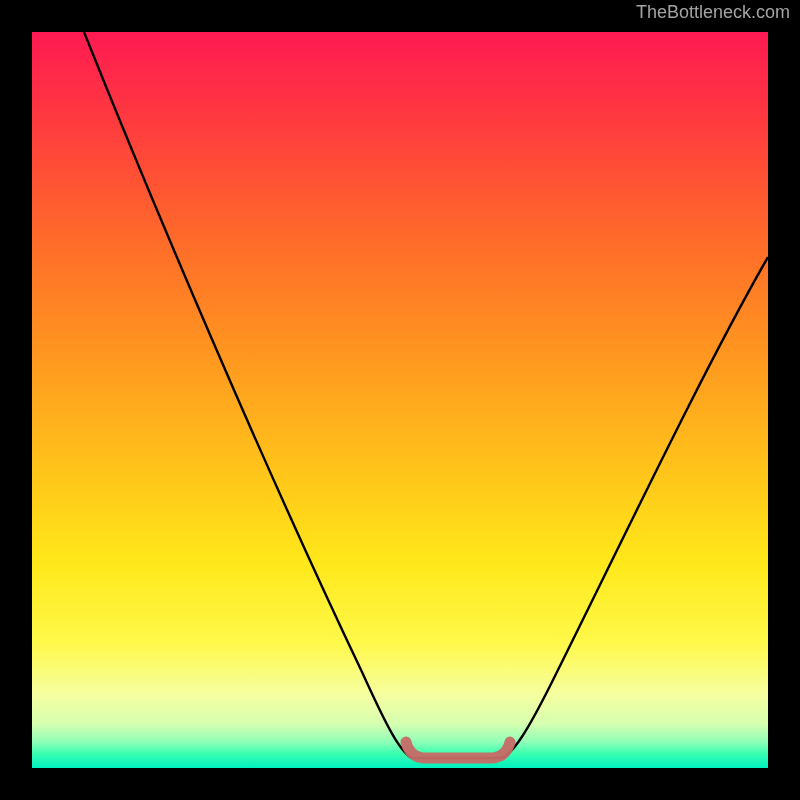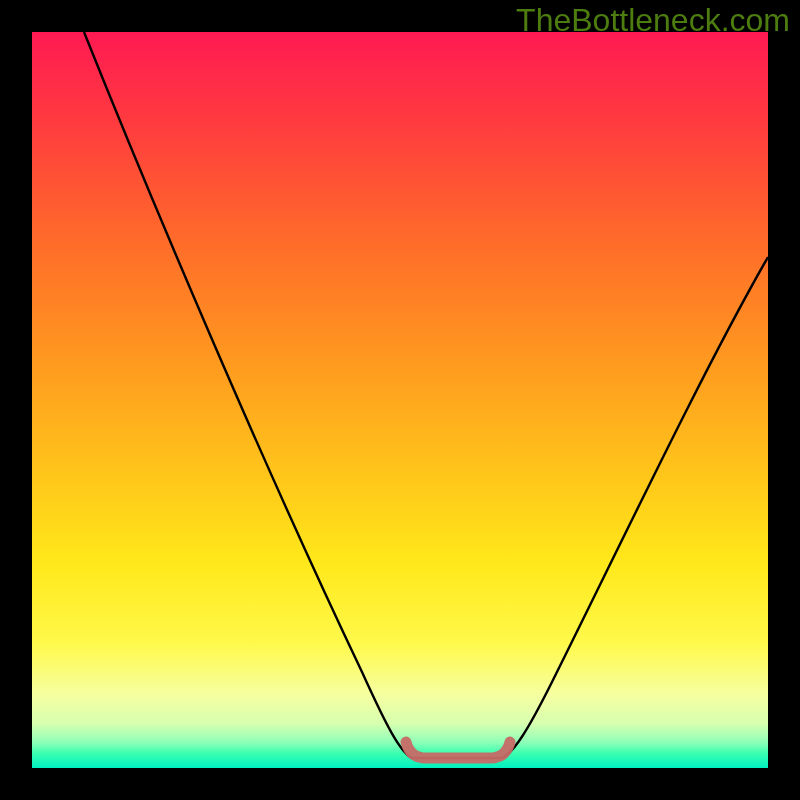--- a/index.html
+++ b/index.html
@@ -14,22 +14,22 @@
   .frame {
     position: relative;
     width: 800px;
     height: 800px;
     box-sizing: border-box;
   }
   .watermark {
     position: absolute;
     top: 2px;
     right: 10px;
-    color: #4d7c0f;
-    font-size: 32px;
+    color: #a3a3a3;
+    font-size: 18px;
     font-weight: 400;
     letter-spacing: 0px;
     white-space: nowrap;
     z-index: 10;
   }
   .plot-area {
     position: absolute;
     left: 32px;
     top: 32px;
     width: 736px;

